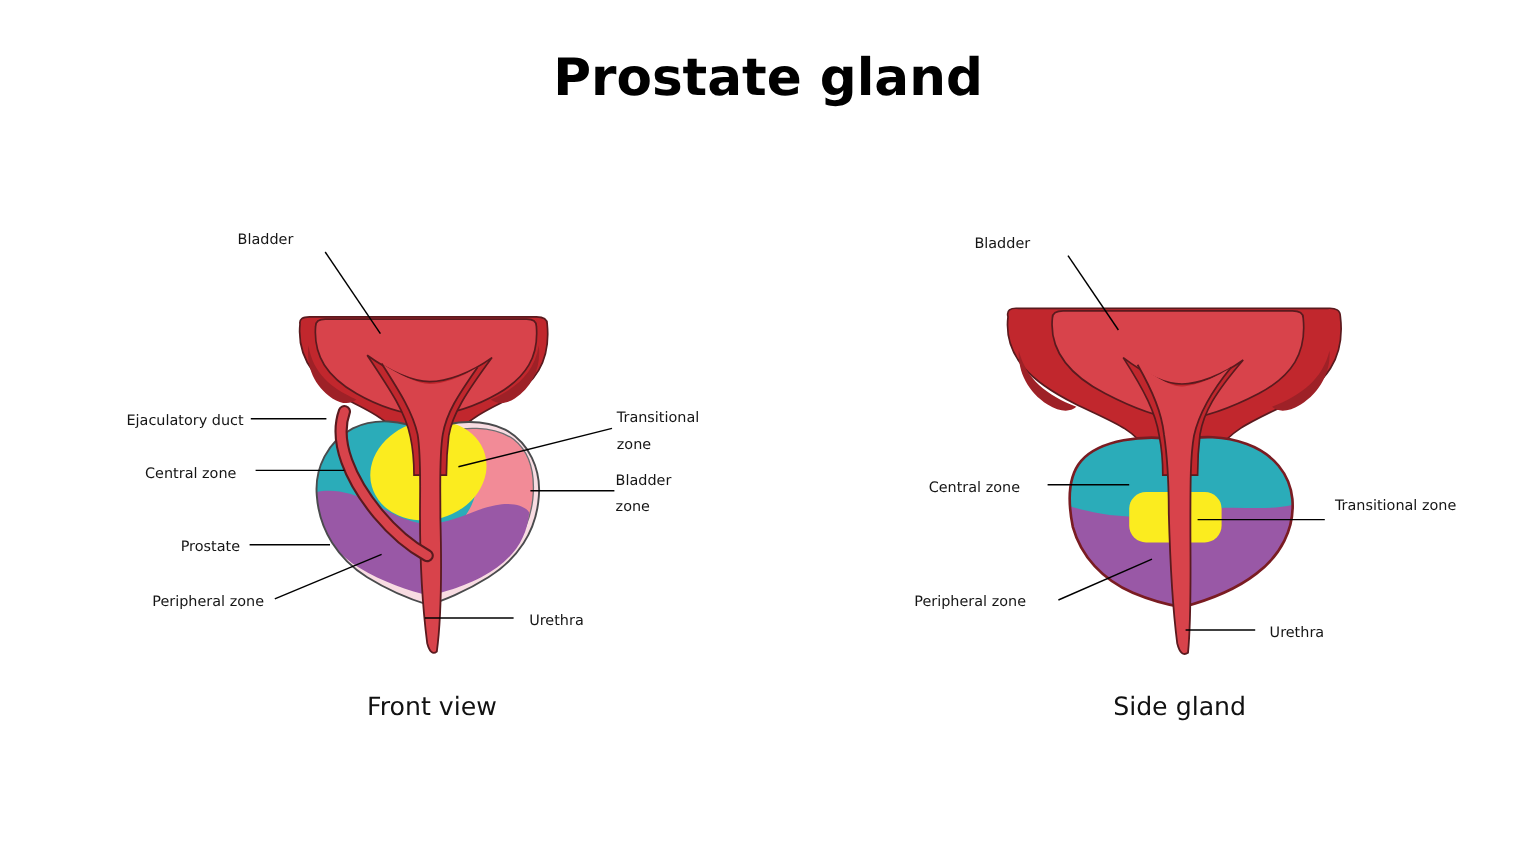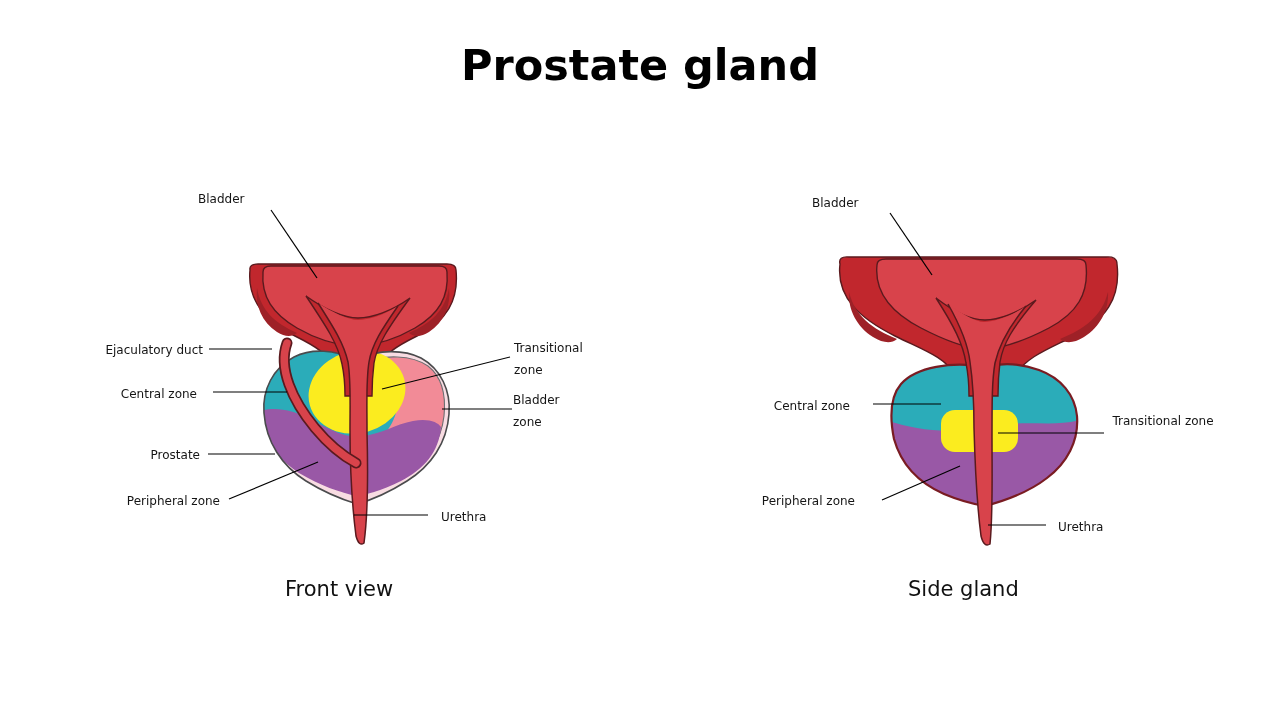--- a/index.html
+++ b/index.html
@@ -4,21 +4,21 @@
 <style>
   html,body{margin:0;padding:0;background:#ffffff;}
   body{width:1280px;height:720px;position:relative;overflow:hidden;
        font-family:"DejaVu Sans","Liberation Sans",sans-serif;color:#151515;}
   #stage{position:absolute;left:0;top:0;width:1280px;height:720px;}
   .title{position:absolute;left:0;top:40px;width:1280px;text-align:center;
          font-size:43px;font-weight:bold;color:#000;}
   .lbl{position:absolute;font-size:12px;line-height:22px;white-space:normal;}
   .lbl.r{text-align:right;}
   .lbl.c{text-align:center;}
-  .caption{position:absolute;font-size:21px;color:#111;}
+  .caption{position:absolute;font-size:21px;text-align:center;color:#111;}
   svg{position:absolute;left:0;top:0;}
   .leader{stroke:#000;stroke-width:1.2;fill:none;}
   .oln-bladder{stroke:#5A1A1E;stroke-width:1.4;}
   .oln-capsule-f{stroke:#4A4B4D;stroke-width:1.6;}
   .oln-capsule-s{stroke:#7A1C22;stroke-width:2.2;}
   .oln-zone{stroke:#6D6E71;stroke-width:1.1;}
   .oln-neck{stroke:#5A1A1E;stroke-width:1.5;fill:none;}
   .noln{stroke:none;}
   .duct-under{stroke:#5A1A1E;stroke-width:11;fill:none;stroke-linecap:round;}
   .duct-over{stroke-width:7.5;fill:none;stroke-linecap:round;}

